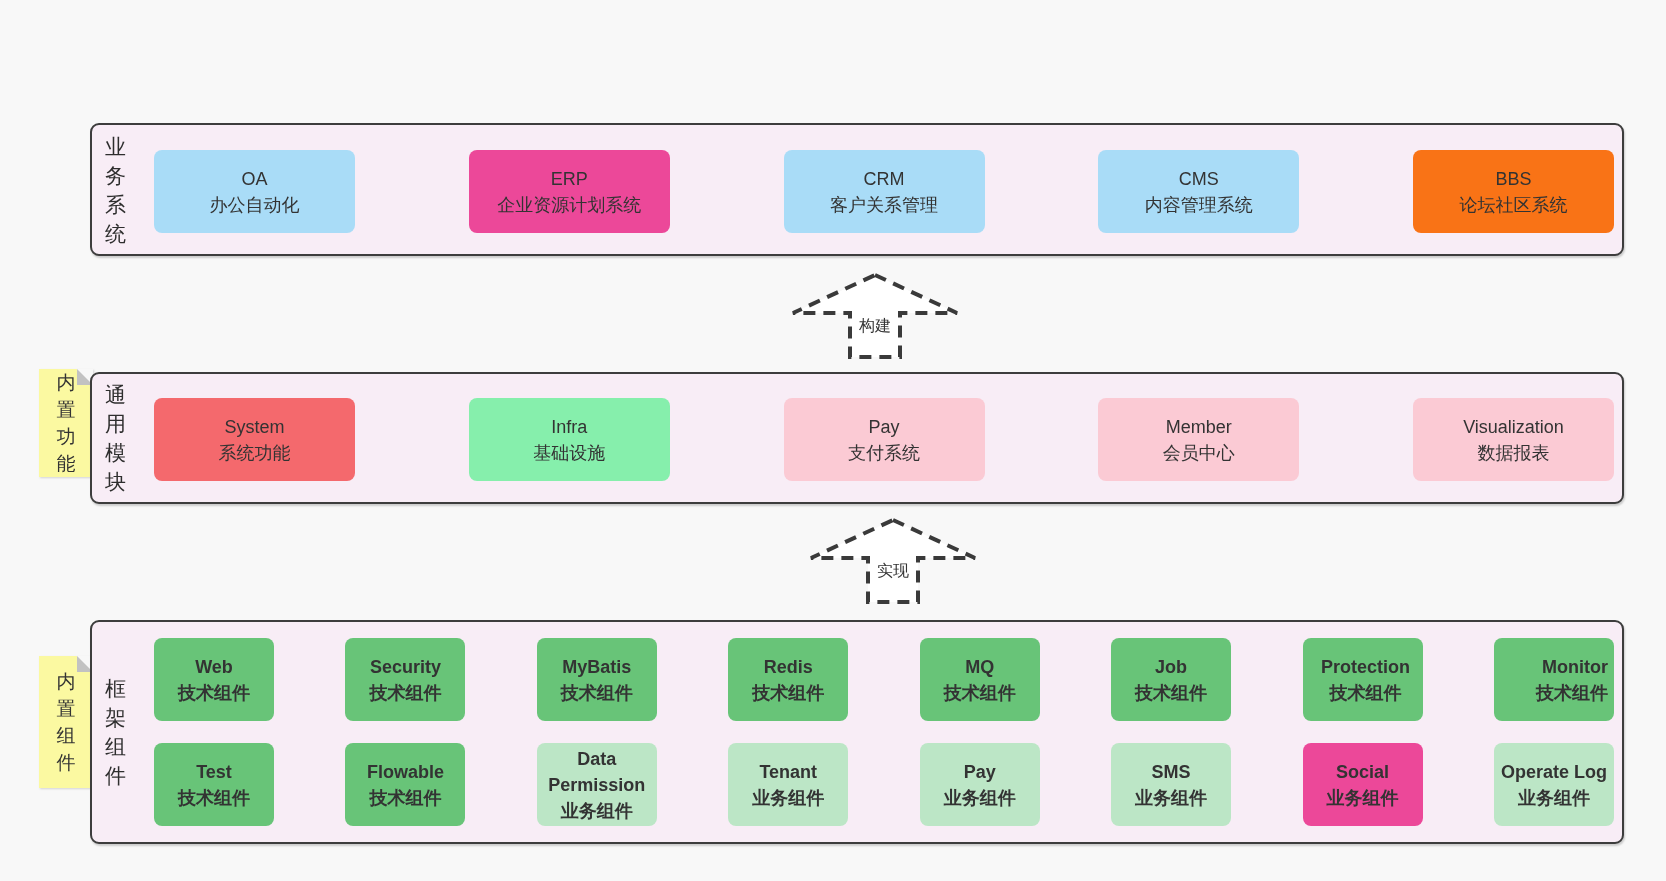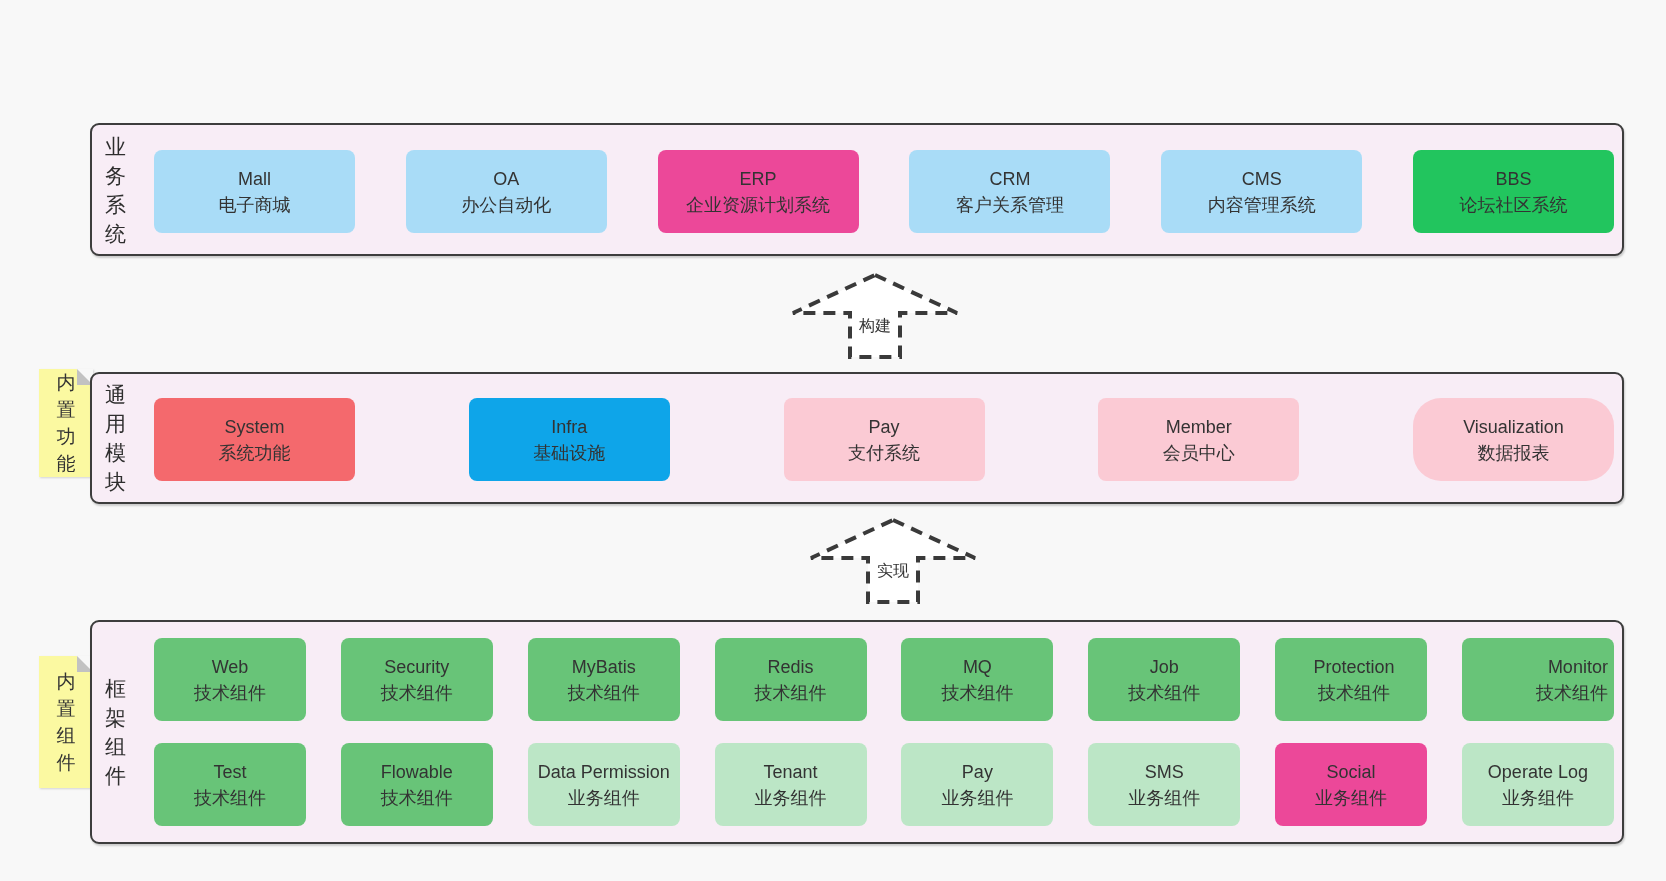--- a/index.html
+++ b/index.html
@@ -34,21 +34,21 @@
   #layer-framework .row-0{top:16px;}
   #layer-framework .row-1{top:121px;}
 
   .box{
     height:83px;border-radius:8px;box-sizing:border-box;
     display:flex;flex-direction:column;align-items:center;justify-content:center;
     text-align:center;font-size:18px;line-height:26px;color:#333;
     padding:2px 6px;
   }
   .box.w6{width:201px;}
-  .box.w8{width:152px;}
+  .box.w8{width:120px;font-weight:bold;}
 
   .sticky{
     position:absolute;left:39px;width:54px;background:#fbf9a1;z-index:0;
     box-shadow:1px 1px 2px rgba(0,0,0,0.15);
   }
   #sticky-modules{top:369px;height:108px;}
   #sticky-framework{top:656px;height:132px;}
   .sticky .fold{
     position:absolute;top:0;right:0;width:0;height:0;
     border-bottom:16px solid #c2c2c2;border-right:16px solid #f8f8f8;
@@ -92,40 +92,36 @@
 
 <div class="layer" id="layer-business">
   <div class="layer-label vtext">
       <div>业</div>
       <div>务</div>
       <div>系</div>
       <div>统</div>
     </div>
   <div class="row row-0">
       <div class="box w6" style="background: rgb(169, 220, 247);">
-        <div>Mall</div>
-        <div>电子商城</div>
-      </div>
-      <div class="box w6" style="background: rgb(169, 220, 247);">
         <div>OA</div>
         <div>办公自动化</div>
       </div>
       <div class="box w6" style="background: #ec4899;">
         <div>ERP</div>
         <div>企业资源计划系统</div>
       </div>
       <div class="box w6" style="background: rgb(169, 220, 247);">
         <div>CRM</div>
         <div>客户关系管理</div>
       </div>
       <div class="box w6" style="background: rgb(169, 220, 247);">
         <div>CMS</div>
         <div>内容管理系统</div>
       </div>
-      <div class="box w6" style="background: #22c55e;">
+      <div class="box w6" style="background: #f97316;">
         <div>BBS</div>
         <div>论坛社区系统</div>
       </div>
     </div>
 </div>
 
 <div class="arrow" id="arrow-build">
   <svg width="168" height="88" viewBox="0 0 168 88">
     <polygon points="84,3 166,41 109,41 109,85 59,85 59,41 2,41" fill="#ffffff" stroke="#3a3a3a" stroke-width="4" stroke-dasharray="12 8"></polygon>
   </svg>
@@ -137,33 +133,33 @@
       <div>通</div>
       <div>用</div>
       <div>模</div>
       <div>块</div>
     </div>
   <div class="row row-0">
       <div class="box w6" style="background: rgb(244, 105, 109);">
         <div>System</div>
         <div>系统功能</div>
       </div>
-      <div class="box w6" style="background: #0ea5e9;">
+      <div class="box w6" style="background: #86efac;">
         <div>Infra</div>
         <div>基础设施</div>
       </div>
       <div class="box w6" style="background: rgb(251, 202, 212);">
         <div>Pay</div>
         <div>支付系统</div>
       </div>
       <div class="box w6" style="background: rgb(251, 202, 212);">
         <div>Member</div>
         <div>会员中心</div>
       </div>
-      <div class="box w6" style="background: rgb(251, 202, 212); border-radius: 28px;">
+      <div class="box w6" style="background: rgb(251, 202, 212);">
         <div>Visualization</div>
         <div>数据报表</div>
       </div>
     </div>
 </div>
 
 <div class="arrow" id="arrow-implement">
   <svg width="168" height="88" viewBox="0 0 168 88">
     <polygon points="84,3 166,41 109,41 109,85 59,85 59,41 2,41" fill="#ffffff" stroke="#3a3a3a" stroke-width="4" stroke-dasharray="12 8"></polygon>
   </svg>

